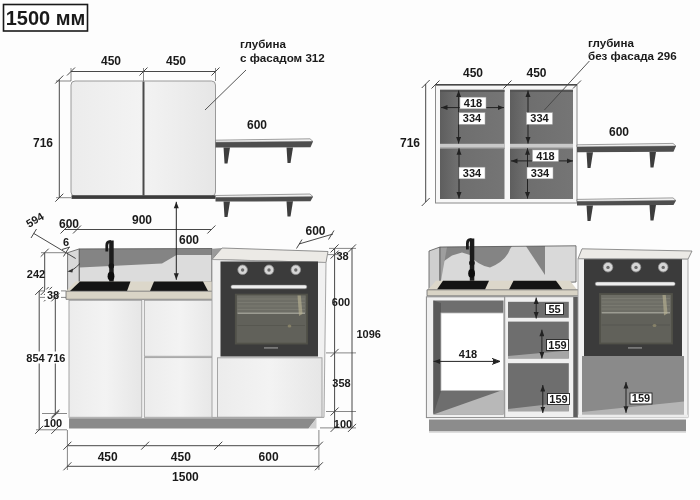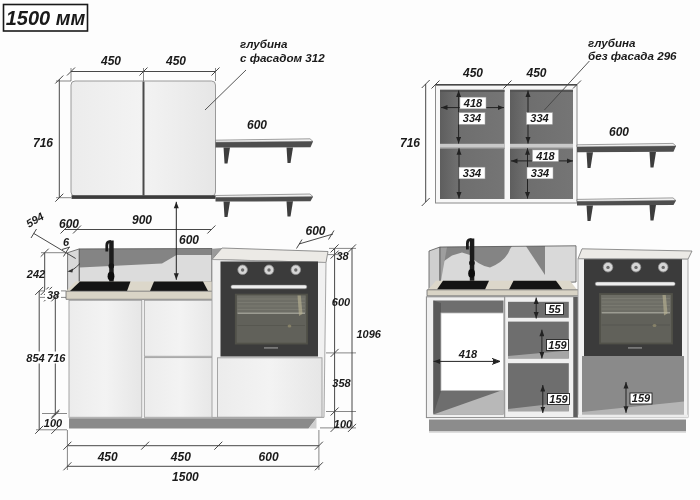--- a/index.html
+++ b/index.html
@@ -1,16 +1,16 @@
 <!DOCTYPE html>
 <html><head>
 <meta charset="utf-8">
 <style>
   html,body{margin:0;padding:0;background:#fdfdfd;}
-  .wrap{width:700px;height:500px;position:relative;font-family:"Liberation Sans", sans-serif;font-style:italic;}
+  .wrap{width:700px;height:500px;position:relative;font-family:"Liberation Sans", sans-serif;}
   svg{display:block;}
   text{font-family:"Liberation Sans", sans-serif;fill:#1a1a1a;}
   .dim{font-weight:bold;font-size:12px;}
   .dimS{font-weight:bold;font-size:11px;}
   .lbl{font-weight:bold;font-size:11.6px;}
 </style>
 </head>
 <body>
 <div class="wrap">
 <svg width="700" height="500" viewBox="0 0 700 500">

